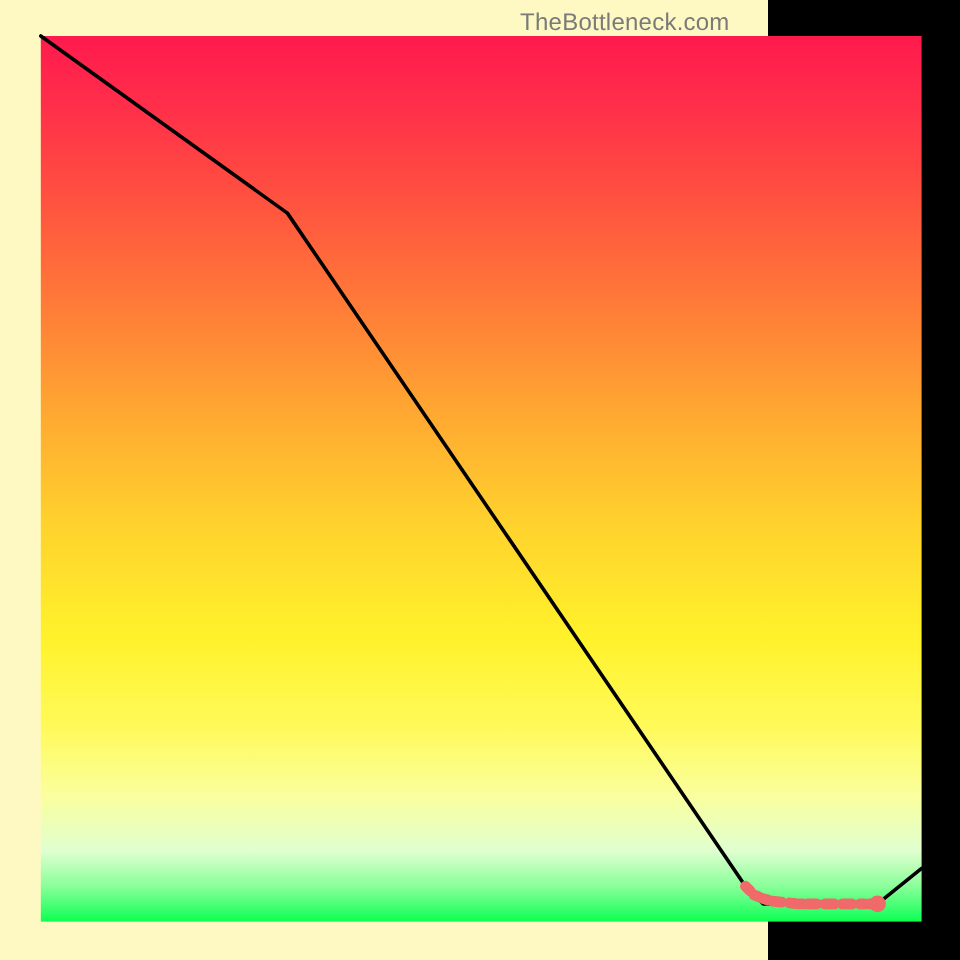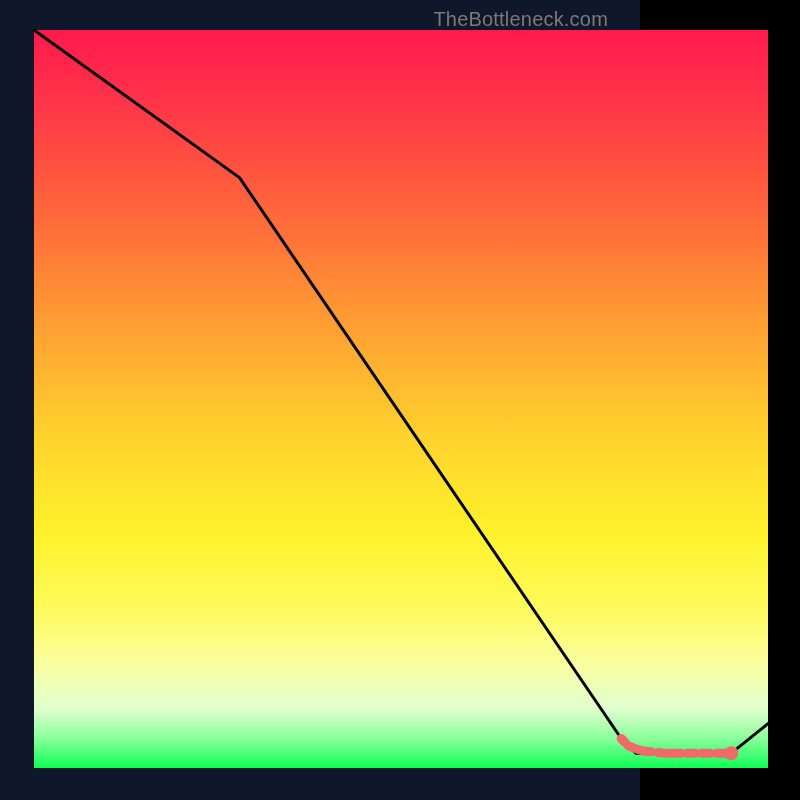--- a/index.html
+++ b/index.html
@@ -8,21 +8,21 @@
     width: 800px;
     height: 800px;
     background: #000;
     overflow: hidden;
     font-family: Arial, Helvetica, sans-serif;
   }
   .frame {
     position: absolute;
     left: 0; top: 0;
     width: 640px; height: 800px;
-    background: #0f172a;
+    background: #fef9c3;
   }
   .plot {
     position: absolute;
     left: 34px;
     top: 30px;
     width: 734px;
     height: 738px;
     
     background: linear-gradient(to bottom,
       #ff1a4d 0%,

